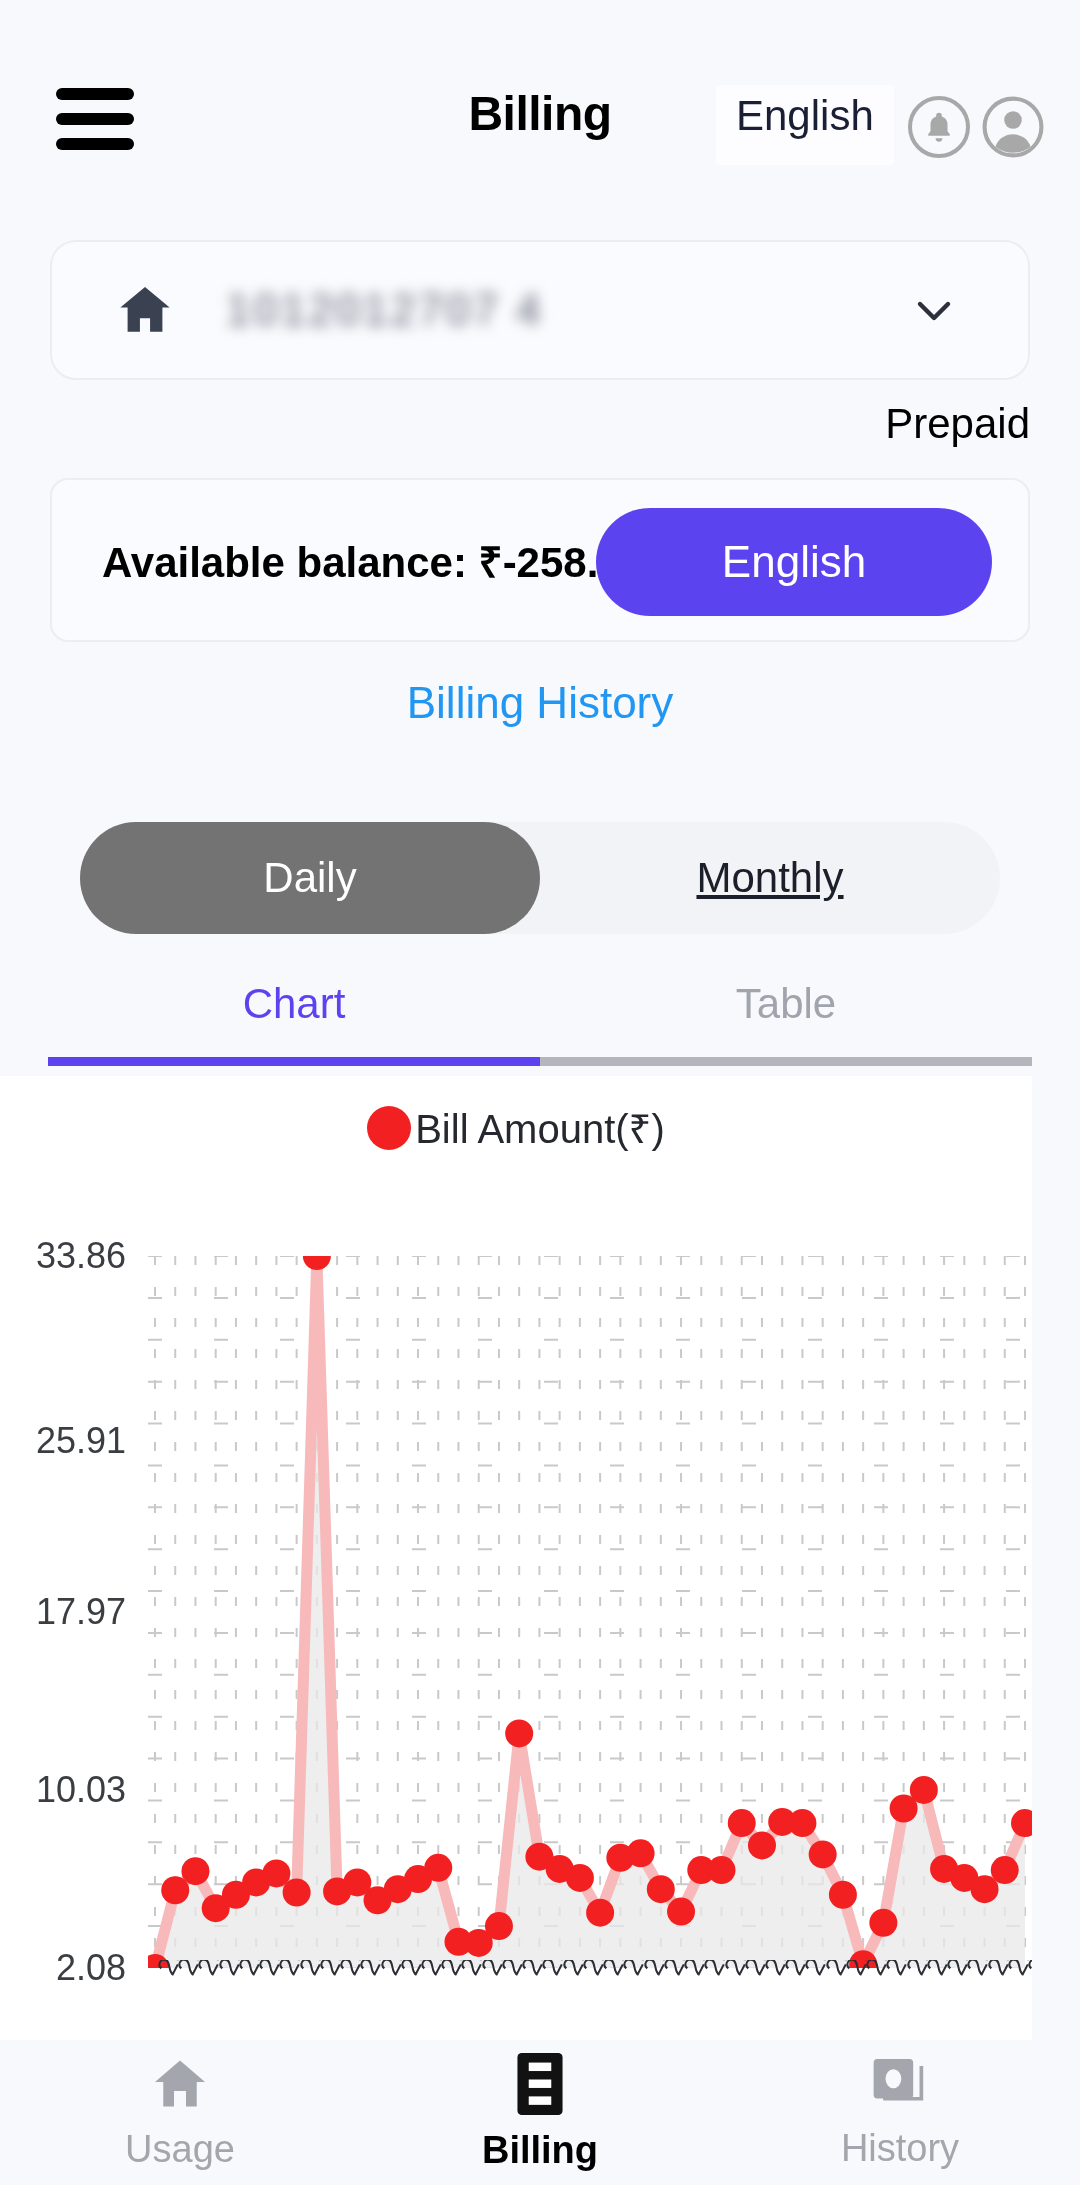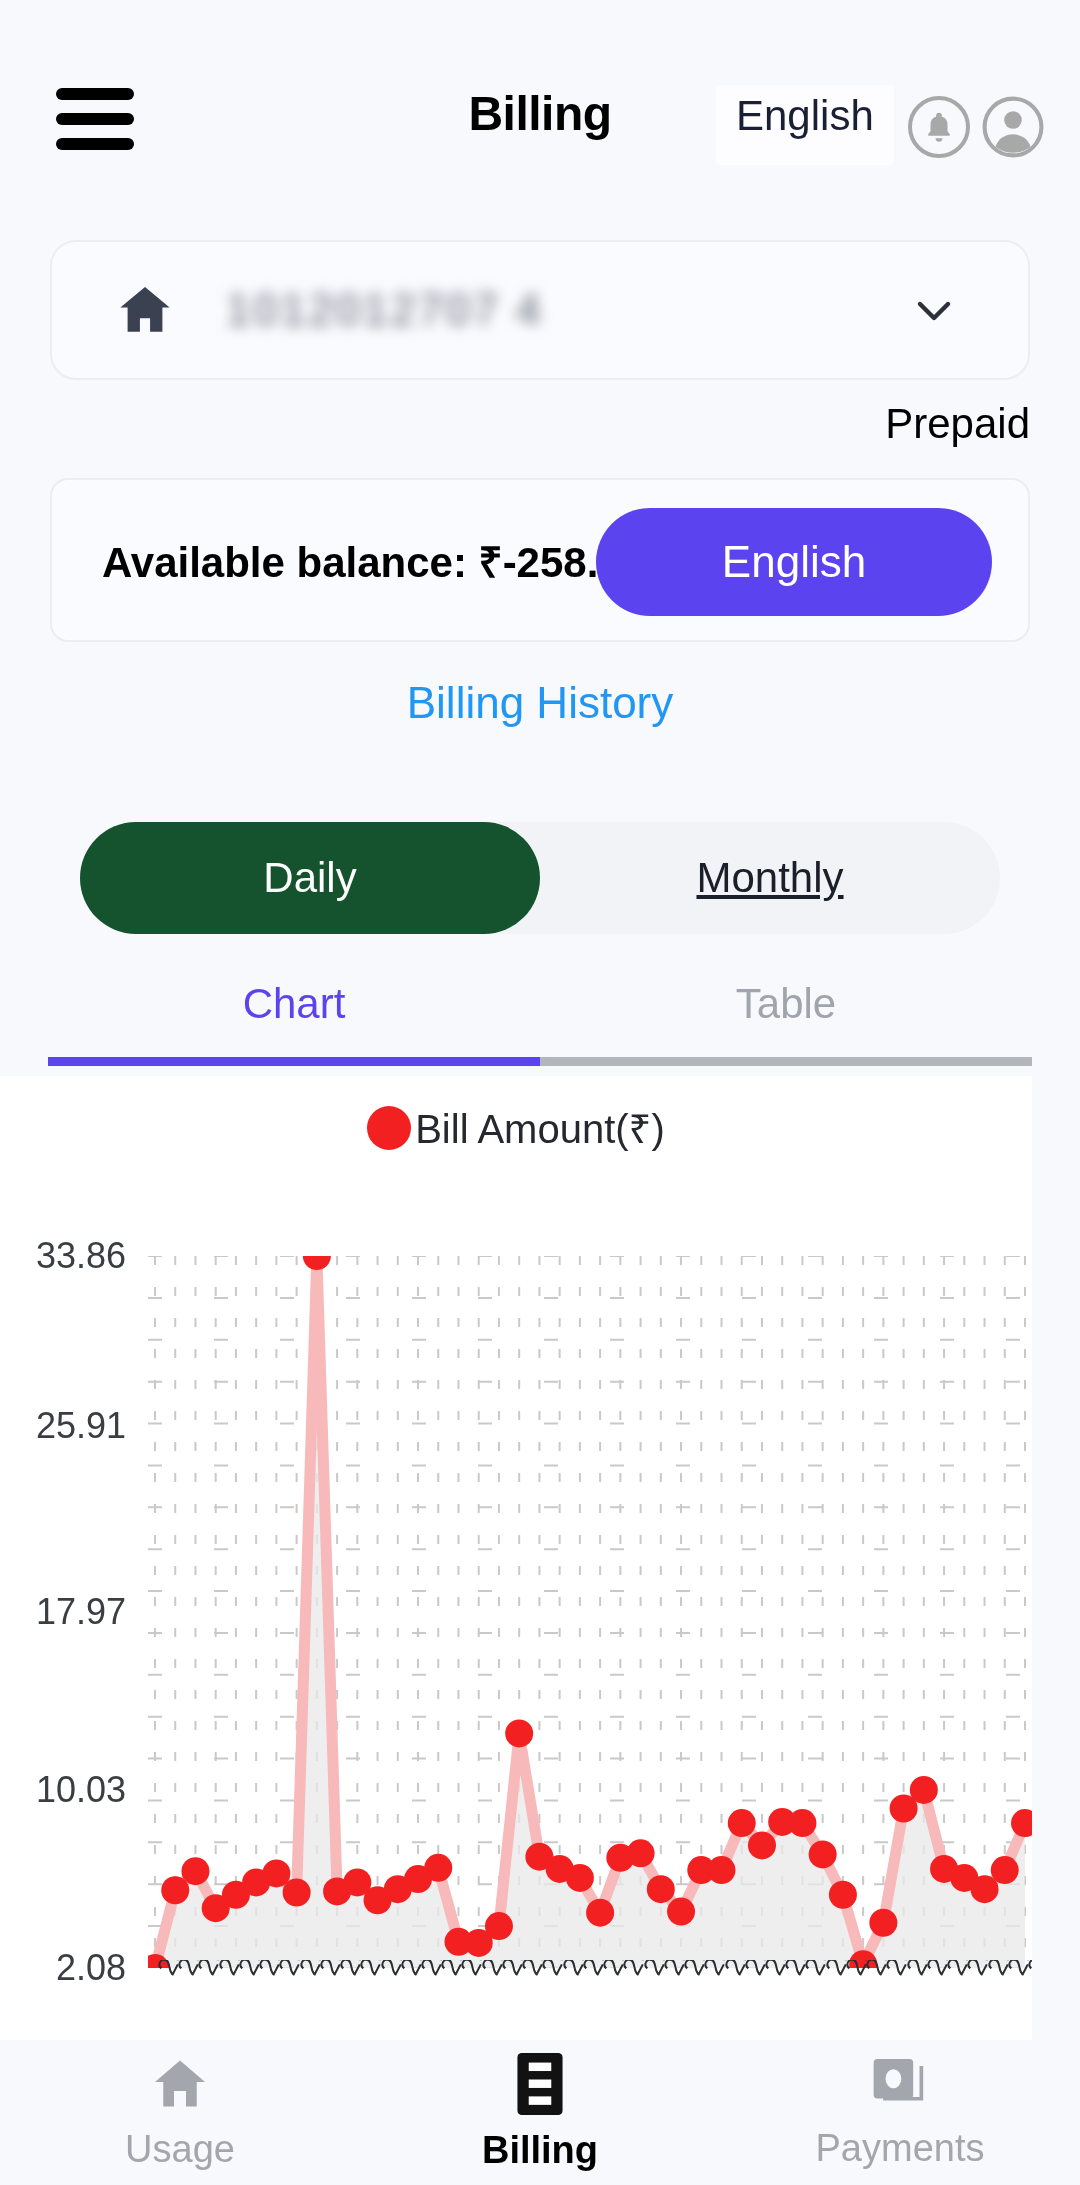--- a/index.html
+++ b/index.html
@@ -86,21 +86,21 @@
 
   
   .segmented{
     position:absolute; left:80px; top:822px; width:920px; height:112px;
     background:#f2f3f7; border-radius:56px; display:flex;
   }
   .seg{
     flex:1; display:flex; align-items:center; justify-content:center;
     font-size:42px; border-radius:56px; cursor:pointer;
   }
-  .seg.active{ background:#14532d; color:#fff; }
+  .seg.active{ background:#737373; color:#fff; }
   .seg.inactive{ color:#1b1f2a;text-decoration:underline; }
 
   
   .tabs{
     position:absolute; left:48px; top:980px; width:984px; height:86px;
     display:flex;
   }
   .tab{
     flex:1; text-align:center; font-size:42px; cursor:pointer; position:relative;
     padding-bottom:26px;
@@ -338,21 +338,21 @@
         <circle cx="816.3023255813954" cy="621.9358086847074" r="14" fill="#f22020"></circle>
         <circle cx="836.5348837209302" cy="633.137822529893" r="14" fill="#f22020"></circle>
         <circle cx="856.7674418604652" cy="614.0943989930774" r="14" fill="#f22020"></circle>
         <circle cx="877" cy="567.0459408432977" r="14" fill="#f22020"></circle>
       </svg>
   </div>
 </div>
 
 <div class="ylabels">
     <div class="ylab" style="top: 180px;">33.86</div>
-    <div class="ylab" style="top: 350px;">25.91</div>
+    <div class="ylab" style="top: 365px;">25.91</div>
     <div class="ylab" style="top: 536px;">17.97</div>
     <div class="ylab" style="top: 713.888px;">10.03</div>
     <div class="ylab" style="top: 892px;">2.08</div>
   </div>
 <div class="xaxis-strip">
     <div class="xlab" style="left: 3px;">2022</div>
     <div class="xlab" style="left: 23.2326px;">2022</div>
     <div class="xlab" style="left: 43.4651px;">2022</div>
     <div class="xlab" style="left: 63.6977px;">2022</div>
     <div class="xlab" style="left: 83.9302px;">2022</div>
@@ -422,15 +422,15 @@
   </div>
 
   <div class="navitem inactive">
     <span>
       <svg width="64" height="58" viewBox="0 0 24 22" aria-hidden="true">
         <rect x="2" y="1.5" width="15" height="15" rx="1.4" fill="#a3a6ad"></rect>
         <ellipse cx="9.5" cy="9" rx="3" ry="3.6" fill="#f8f9fc"></ellipse>
         <path d="M19.4 4.2h1.4v13.1H5.6v-1.4h13.8V4.2z" fill="#a3a6ad"></path>
       </svg>
     </span>
-    <span class="navlabel">Payments</span>
+    <span class="navlabel">History</span>
   </div>
 </div>
 
 </body></html>

